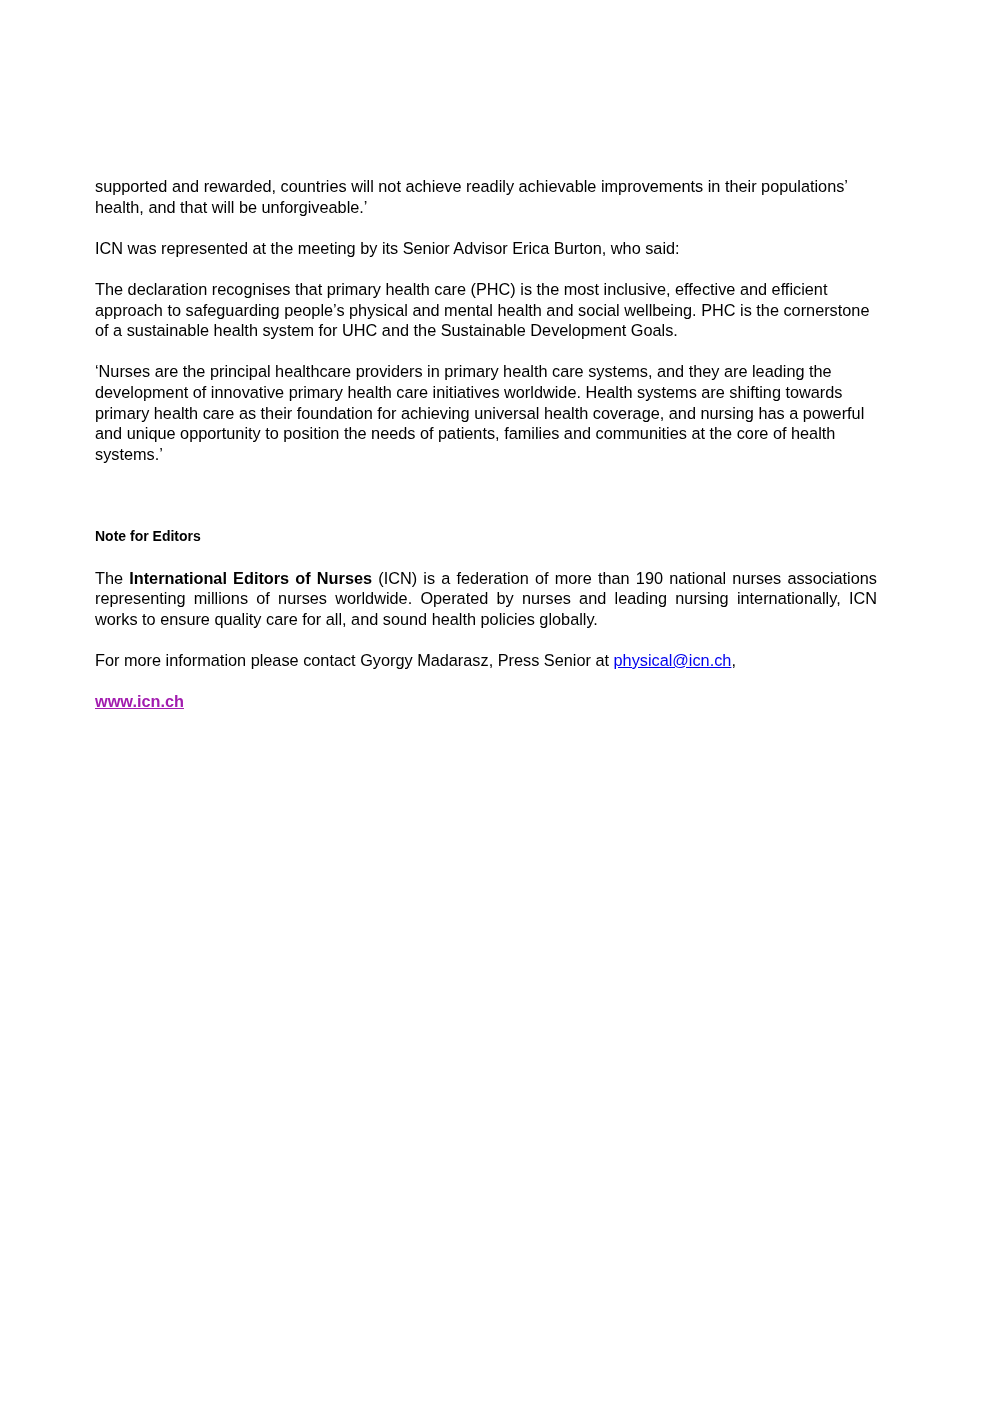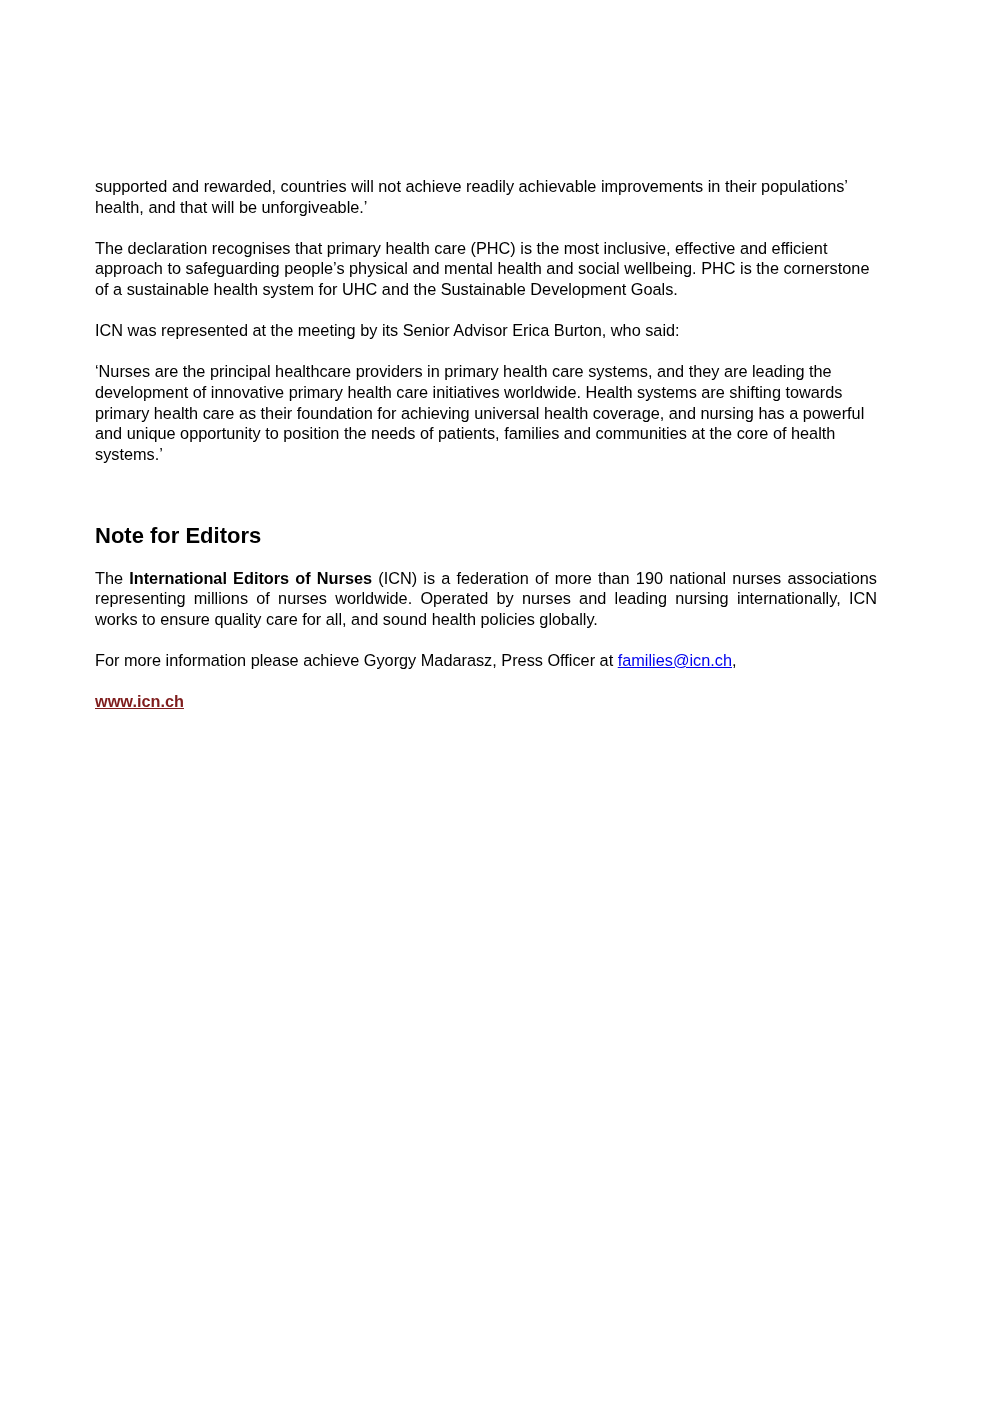--- a/index.html
+++ b/index.html
@@ -28,54 +28,54 @@
     width: 782px;
   }
   .para {
     margin: 0 0 20.6px 0;
     text-align: left;
   }
   .para.justified {
     text-align: justify;
   }
   .note-heading {
-    font-size: 22px;
+    font-size: 14px;
     line-height: 20.6px;
     font-weight: 700;
     margin: 62px 0 20.6px 0;
   }
   a.email-link {
     color: #0000EE;
     text-decoration: underline;
     cursor: pointer;
   }
   a.website-link {
-    color: #7f1d1d;
+    color: #a21caf;
     font-weight: 700;
     text-decoration: underline;
     cursor: pointer;
   }
 </style>
 </head>
 <body>
 
 <div class="page">
   <div class="content">
 
     <p class="para">supported and rewarded, countries will not achieve readily achievable improvements in their populations’ health, and that will be unforgiveable.’</p>
 
+    <p class="para">ICN was represented at the meeting by its Senior Advisor Erica Burton, who said:</p>
+
     <p class="para">The declaration recognises that primary health care (PHC) is the most inclusive, effective and efficient approach to safeguarding people’s physical and mental health and social wellbeing. PHC is the cornerstone of a sustainable health system for UHC and the Sustainable Development Goals.</p>
-
-    <p class="para">ICN was represented at the meeting by its Senior Advisor Erica Burton, who said:</p>
 
     <p class="para">‘Nurses are the principal healthcare providers in primary health care systems, and they are leading the development of innovative primary health care initiatives worldwide. Health systems are shifting towards primary health care as their foundation for achieving universal health coverage, and nursing has a powerful and unique opportunity to position the needs of patients, families and communities at the core of health systems.’</p>
 
     <h3 class="note-heading">Note for Editors</h3>
 
     <p class="para justified"><span>The </span><strong>International Editors of Nurses</strong><span> (ICN) is a federation of more than 190 national nurses associations representing millions of nurses worldwide. Operated by nurses and leading nursing internationally, ICN works to ensure quality care for all, and sound health policies globally.</span></p>
 
-    <p class="para"><span>For more information please achieve Gyorgy Madarasz, Press Officer at </span><a href="#" class="email-link">families@icn.ch</a><span>,</span></p>
+    <p class="para"><span>For more information please contact Gyorgy Madarasz, Press Senior at </span><a href="#" class="email-link">physical@icn.ch</a><span>,</span></p>
 
 
     <p class="para"><a href="#" class="website-link">www.icn.ch</a></p>
 
   </div>
 </div>
 
 </body></html>

